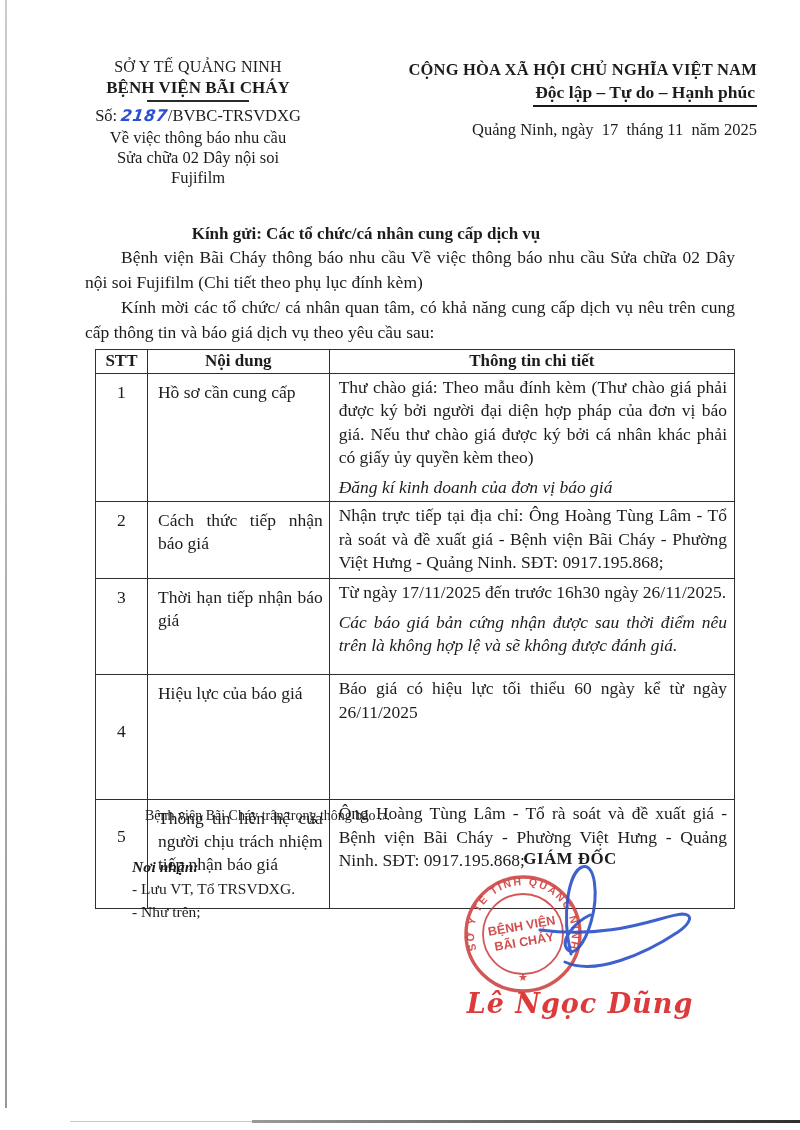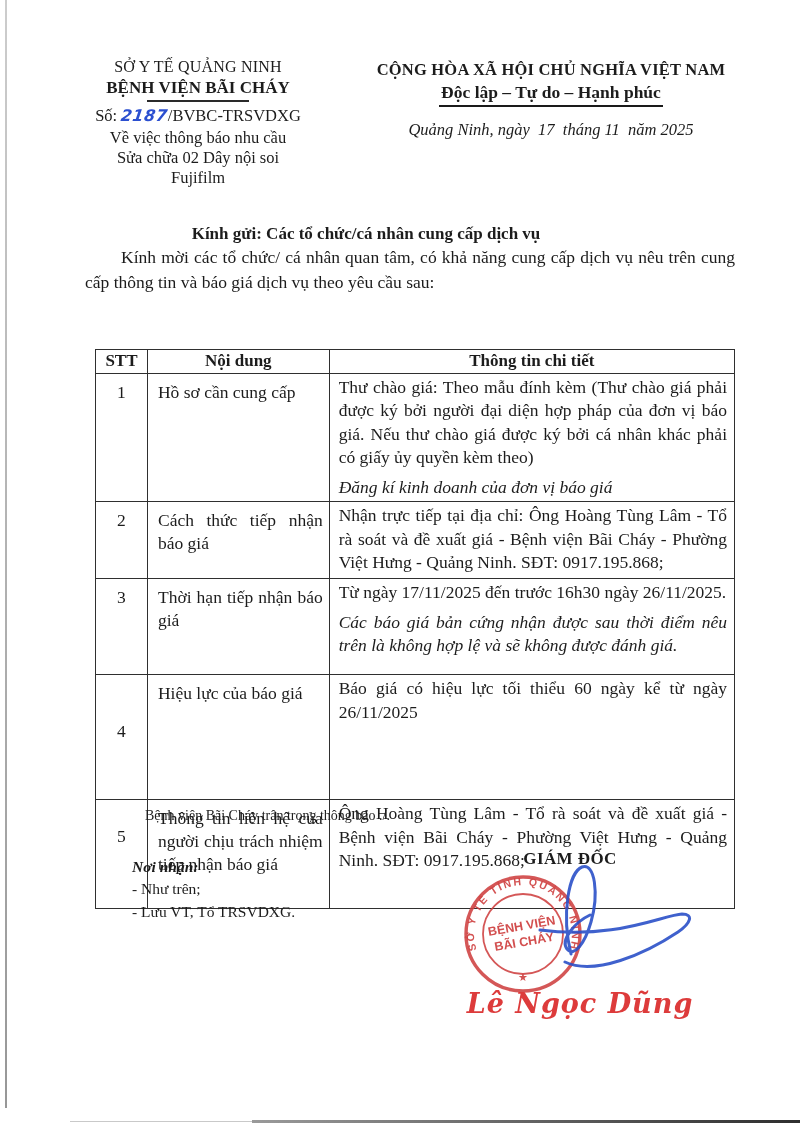--- a/index.html
+++ b/index.html
@@ -11,25 +11,25 @@
   
   .hdr-left{position:absolute; left:76px; top:58px; width:244px; text-align:center;}
   .org-name{font-size:16px; letter-spacing:.2px;}
   .hospital-name{font-size:17px; font-weight:bold; margin-top:2px;}
   .hosp-underline{width:102px; height:0; border-top:2px solid #2a2a2a; margin:2px auto 4px;}
   .doc-number{font-size:16.5px;}
   .doc-number .hand{color:#2b4fd0; font-style:italic; font-weight:bold;
     font-family:"DejaVu Sans", sans-serif; font-size:16px; letter-spacing:.5px;
     display:inline-block; transform:skewX(-8deg);}
   .doc-subject{font-size:16.5px; line-height:1.22; margin-top:2px;}
-  .hdr-right{position:absolute; left:345px; top:60px; width:412px; text-align:center;}
+  .hdr-right{position:absolute; left:345px; top:60px; width:412px; text-align:right;}
   .national-name{font-size:16.5px; font-weight:bold; letter-spacing:.2px;}
   .motto{display:inline-block; font-size:17.5px; font-weight:bold;
     border-bottom:2px solid #1a1a1a; padding:0 2px 2px; margin-top:2px;}
-  .place-date{font-style:italic; font-size:16.5px; margin-top:13px; white-space:pre;}
+  .place-date{font-size:16.5px; margin-top:13px; white-space:pre;}
   
   .salutation{position:absolute; left:85px; top:224px; width:562px;
     text-align:center; font-size:17px;font-weight:bold;}
   .body-block{position:absolute; left:85px; top:245px; width:650px;
     font-size:17.5px; line-height:1.42; text-align:justify;}
   .body-block p{margin:0; text-indent:36px;}
   
   table.notice{position:absolute; left:95px; top:349px; width:640px;
     border-collapse:collapse; font-size:17.5px;}
   table.notice th, table.notice td{border:1.6px solid #2f2f2f; vertical-align:top;}
@@ -82,20 +82,21 @@
   </div>
 
   <div class="hdr-right">
     <div class="national-name">CỘNG HÒA XÃ HỘI CHỦ NGHĨA VIỆT NAM</div>
     <div><span class="motto">Độc lập – Tự do – Hạnh phúc</span></div>
     <div class="place-date">Quảng Ninh, ngày  17  tháng 11  năm 2025</div>
   </div>
 
   <div class="salutation">Kính gửi: Các tổ chức/cá nhân cung cấp dịch vụ</div>
   <div class="body-block">
+    <p>Bệnh viện Bãi Cháy thông báo nhu cầu Về việc thông báo nhu cầu Sửa chữa 02 Dây nội soi Fujifilm (Chi tiết theo phụ lục đính kèm)</p>
     <p>Kính mời các tổ chức/ cá nhân quan tâm, có khả năng cung cấp dịch vụ nêu trên cung cấp thông tin và báo giá dịch vụ theo yêu cầu sau:</p>
   </div>
 
   <table class="notice">
     <colgroup>
         <col class="c-stt">
         <col class="c-label">
         <col class="c-detail">
       </colgroup>
     <thead>
@@ -143,22 +144,22 @@
           <p>Ông Hoàng Tùng Lâm - Tổ rà soát và đề xuất giá - Bệnh viện Bãi Cháy - Phường Việt Hưng - Quảng Ninh. SĐT: 0917.195.868;</p>
         </td>
       </tr>
     </tbody>
   </table>
 
   <div class="closing">Bệnh viện Bãi Cháy trân trọng thông báo ./.</div>
 
   <div class="recipients">
     <div class="recipients-title">Nơi nhận:</div>
+    <div class="recipient-item">- Lưu VT, Tổ TRSVDXG.</div>
     <div class="recipient-item">- Như trên;</div>
-    <div class="recipient-item">- Lưu VT, Tổ TRSVDXG.</div>
   </div>
 
   <div class="signer-title">GIÁM ĐỐC</div>
 
   <svg class="stamp-svg" width="146" height="146" viewBox="0 0 146 146">
     <g stroke="#cf4040" fill="none" opacity="0.88">
       <circle cx="73" cy="70" r="57" stroke-width="3.4"></circle>
       <circle cx="73" cy="70" r="40" stroke-width="1.8"></circle>
     </g>
     <defs>

